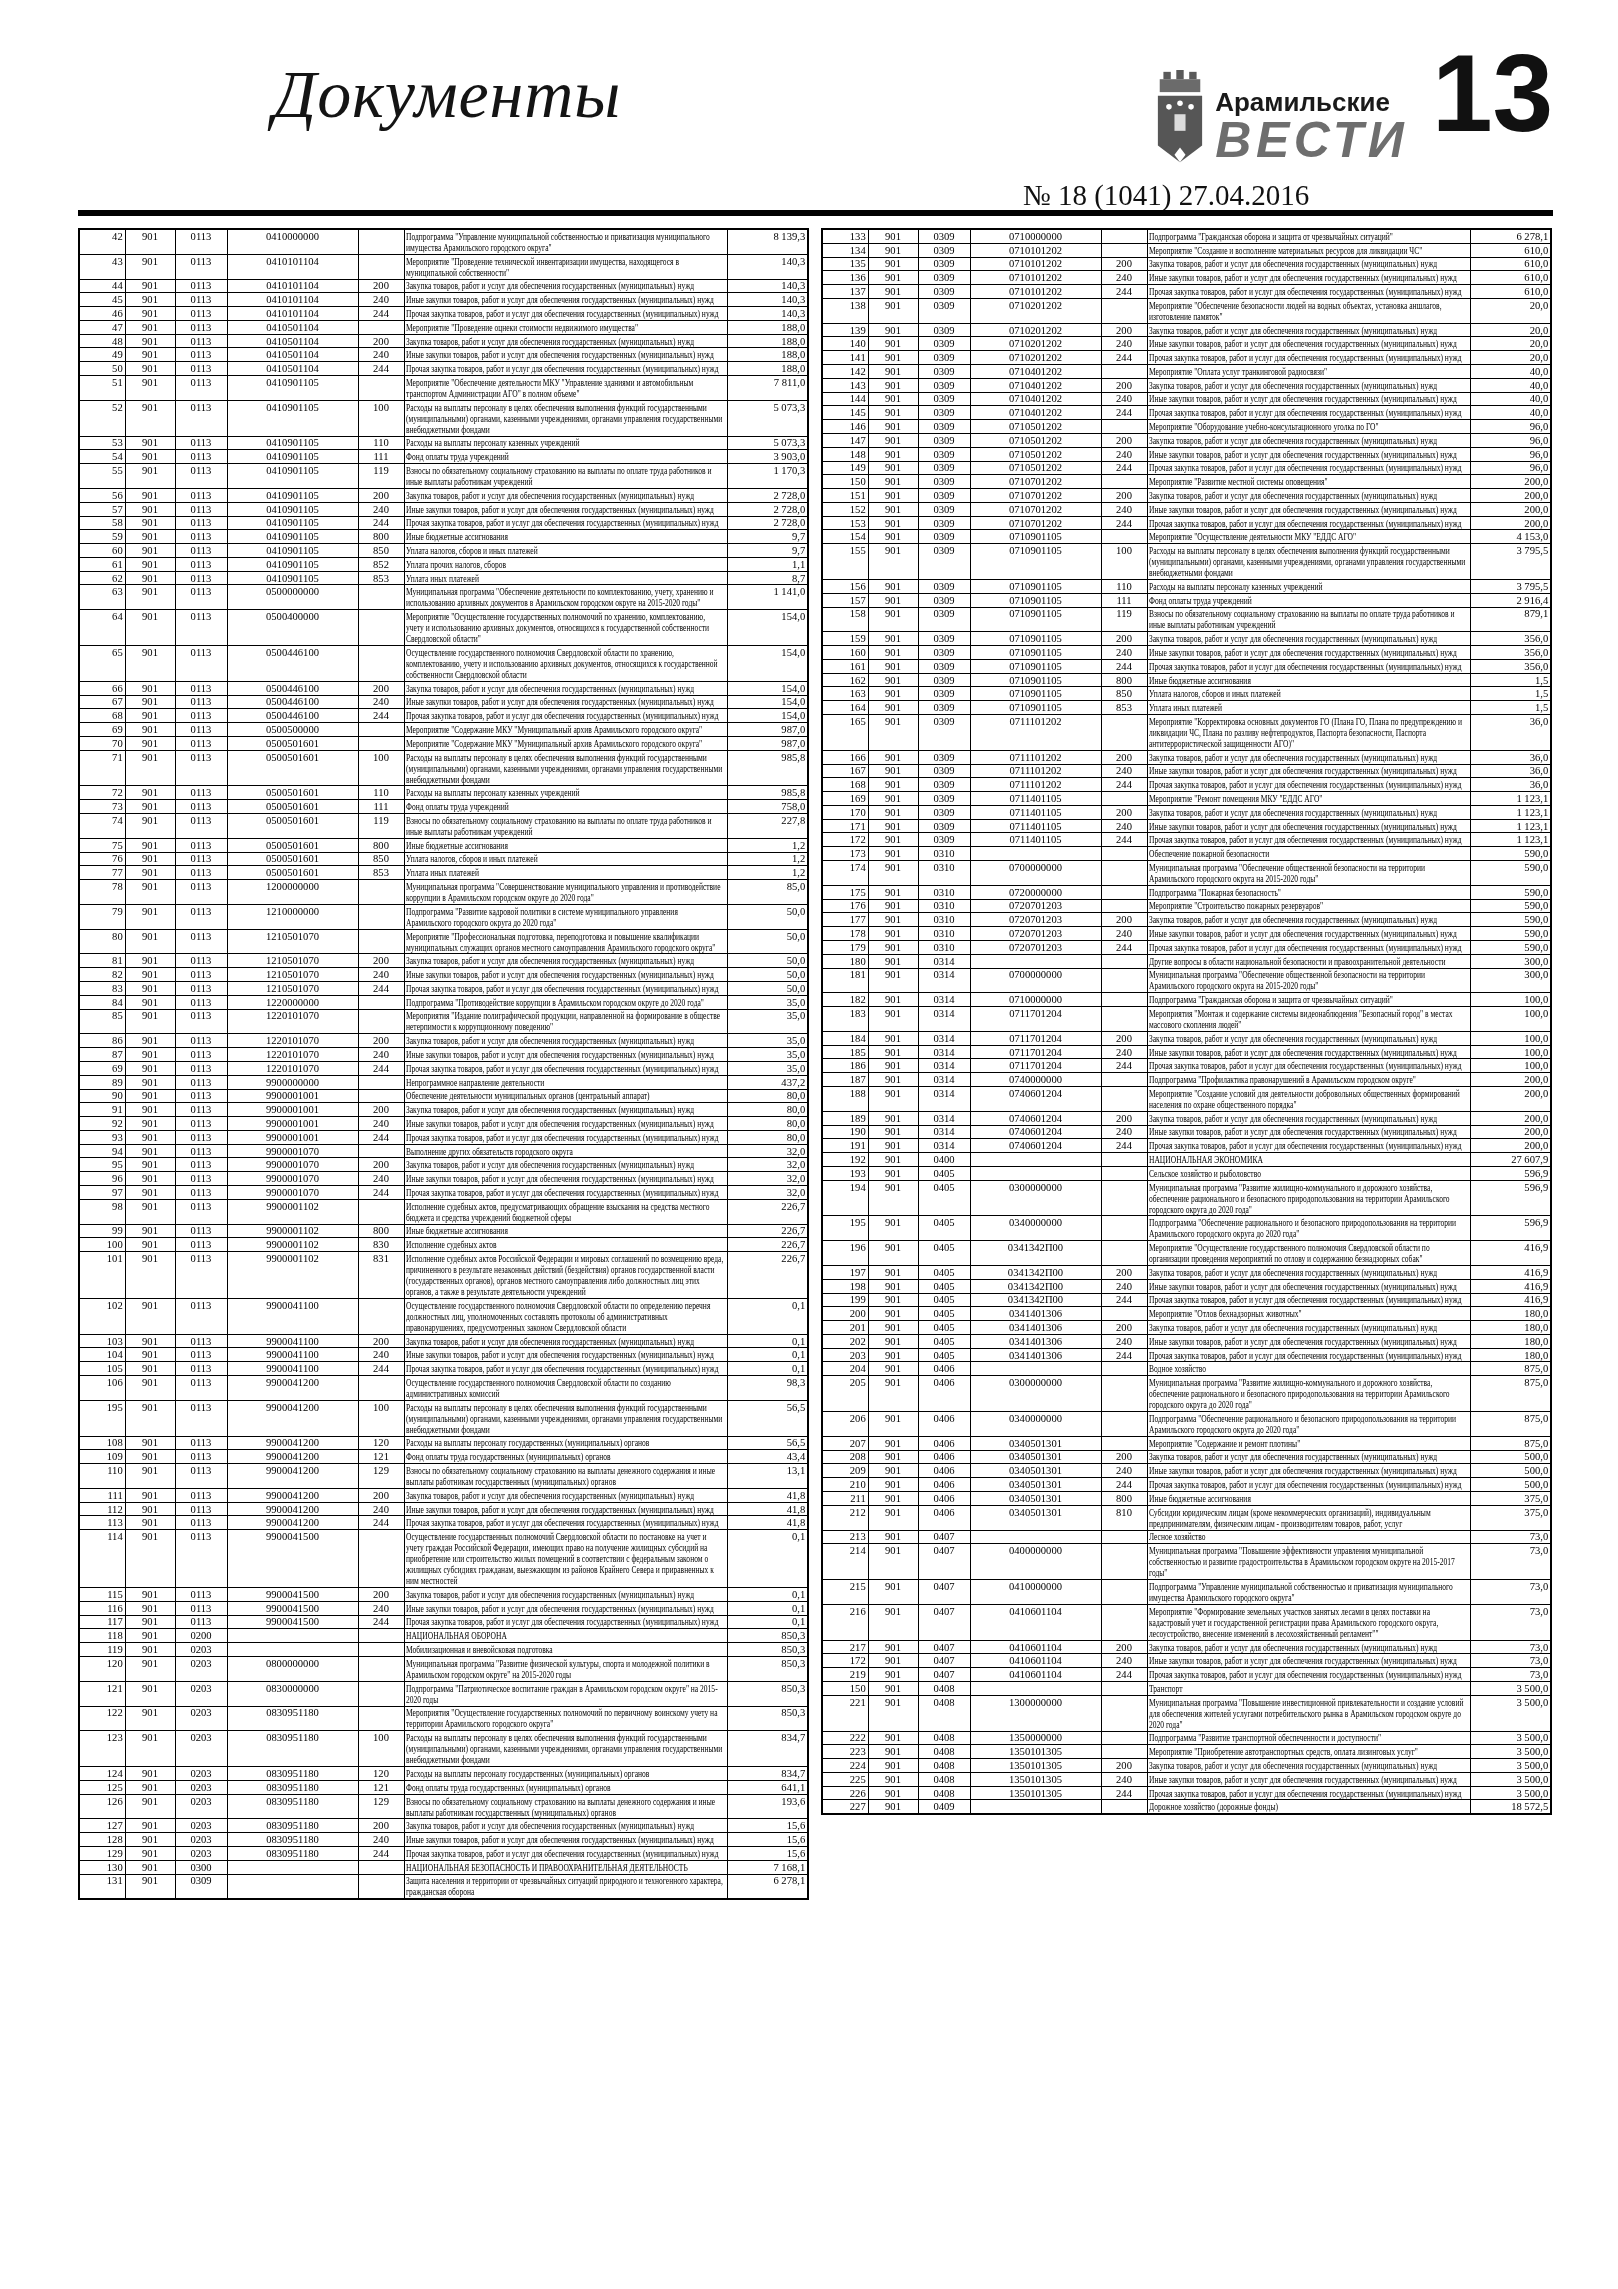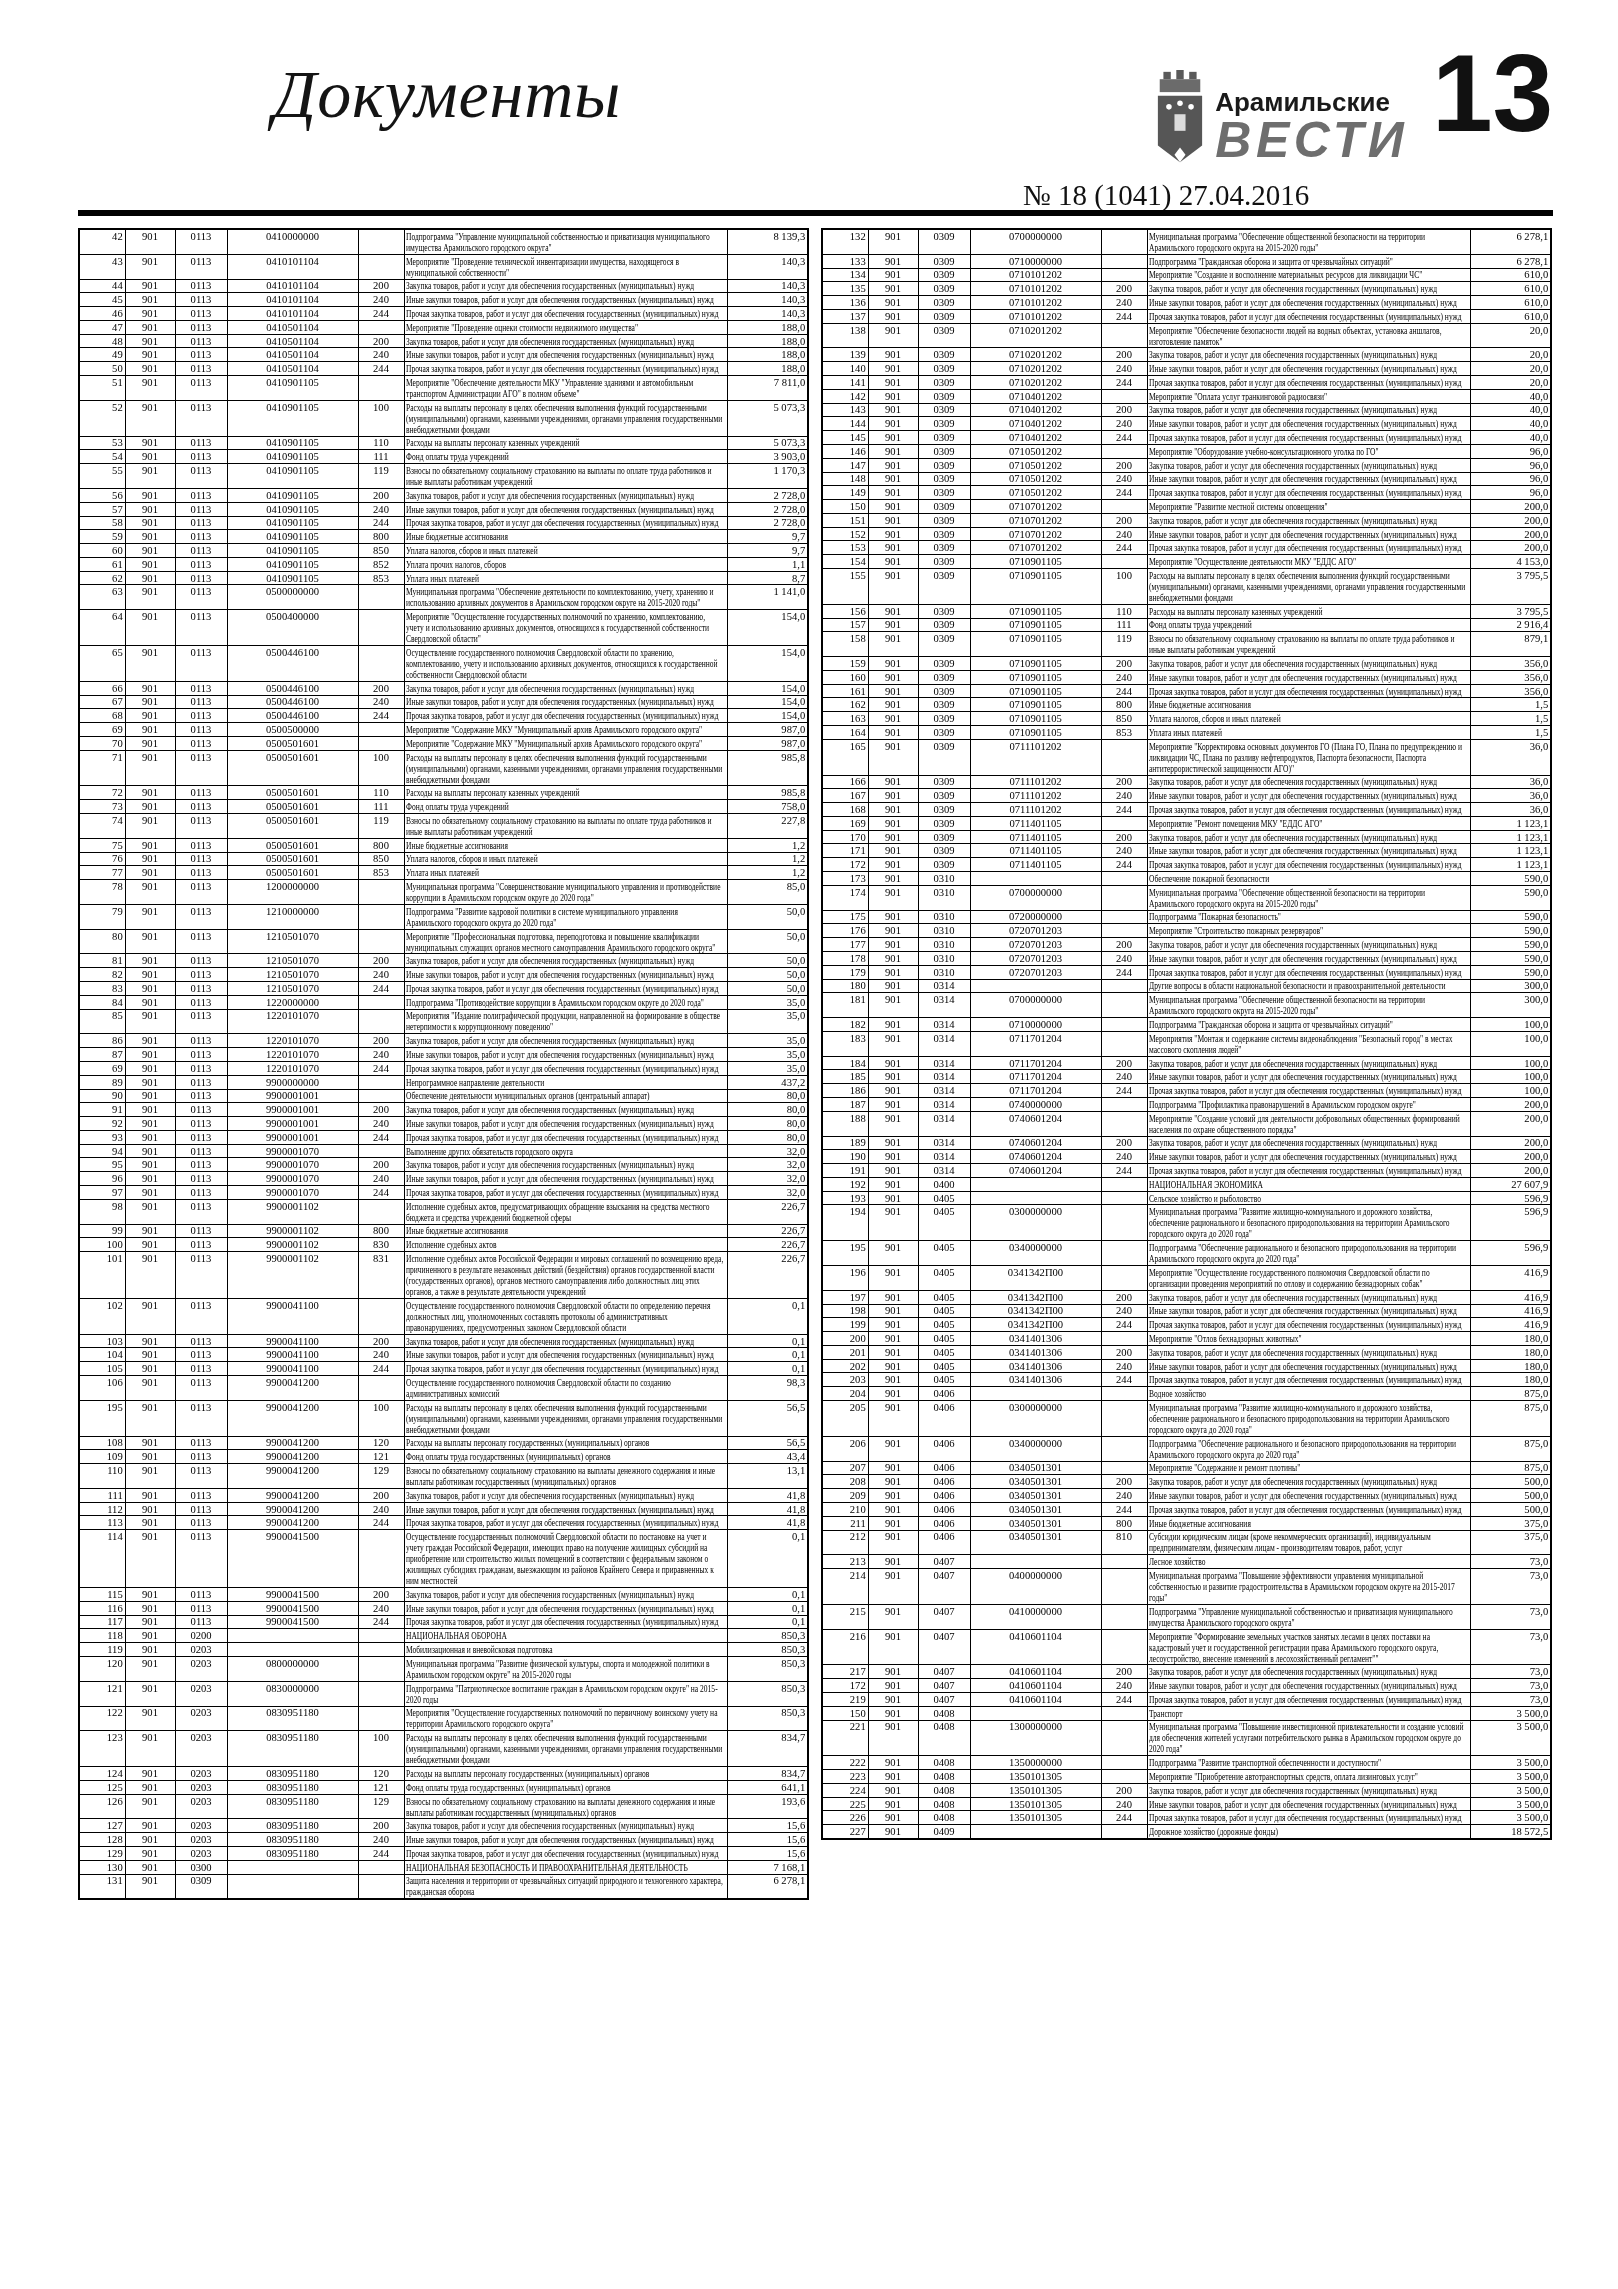--- a/index.html
+++ b/index.html
@@ -1093,31 +1093,20 @@
     <col style="width:46px">
       <col style="width:50px">
       <col style="width:52px">
     <col style="width:131px">
       <col style="width:46px">
       <col style="width:323px">
       <col style="width:81px">
   </colgroup>
   <tbody>
       <tr>
-        <td class="c-no">132</td>
-        <td class="c-gl">901</td>
-        <td class="c-rz">0309</td>
-        <td class="c-cs">0700000000</td>
-        <td class="c-vr"></td>
-        <td class="c-desc">
-          <div class="sq">Муниципальная программа "Обеспечение общественной безопасности на территории Арамильского городского округа на 2015-2020 годы"</div>
-        </td>
-        <td class="c-amt">6 278,1</td>
-      </tr>
-      <tr>
         <td class="c-no">133</td>
         <td class="c-gl">901</td>
         <td class="c-rz">0309</td>
         <td class="c-cs">0710000000</td>
         <td class="c-vr"></td>
         <td class="c-desc">
           <div class="sq">Подпрограмма "Гражданская оборона и защита от чрезвычайных ситуаций"</div>
         </td>
         <td class="c-amt">6 278,1</td>
       </tr>

